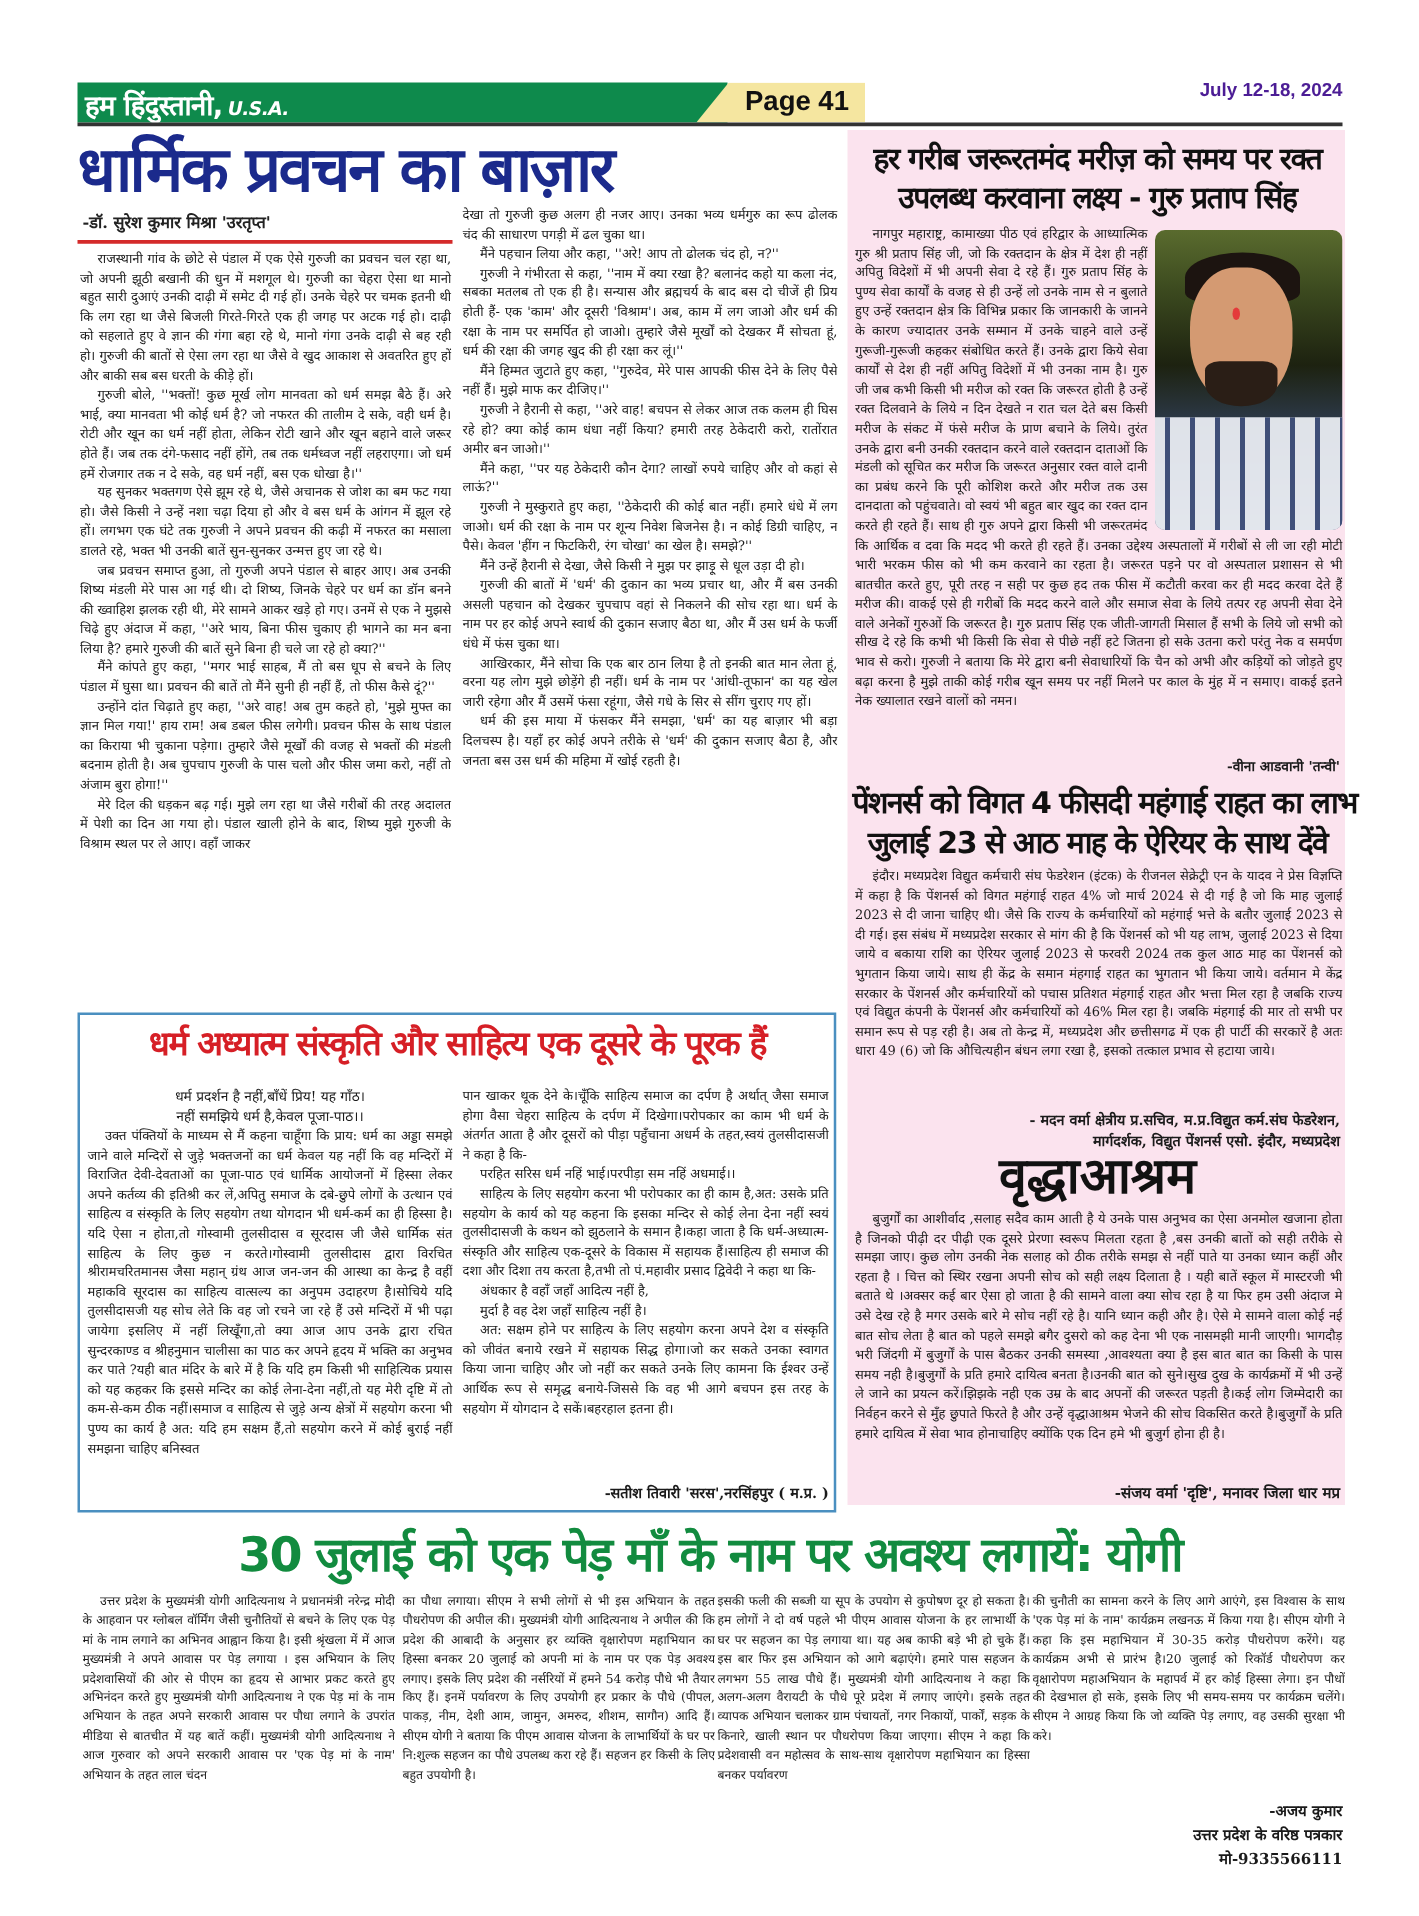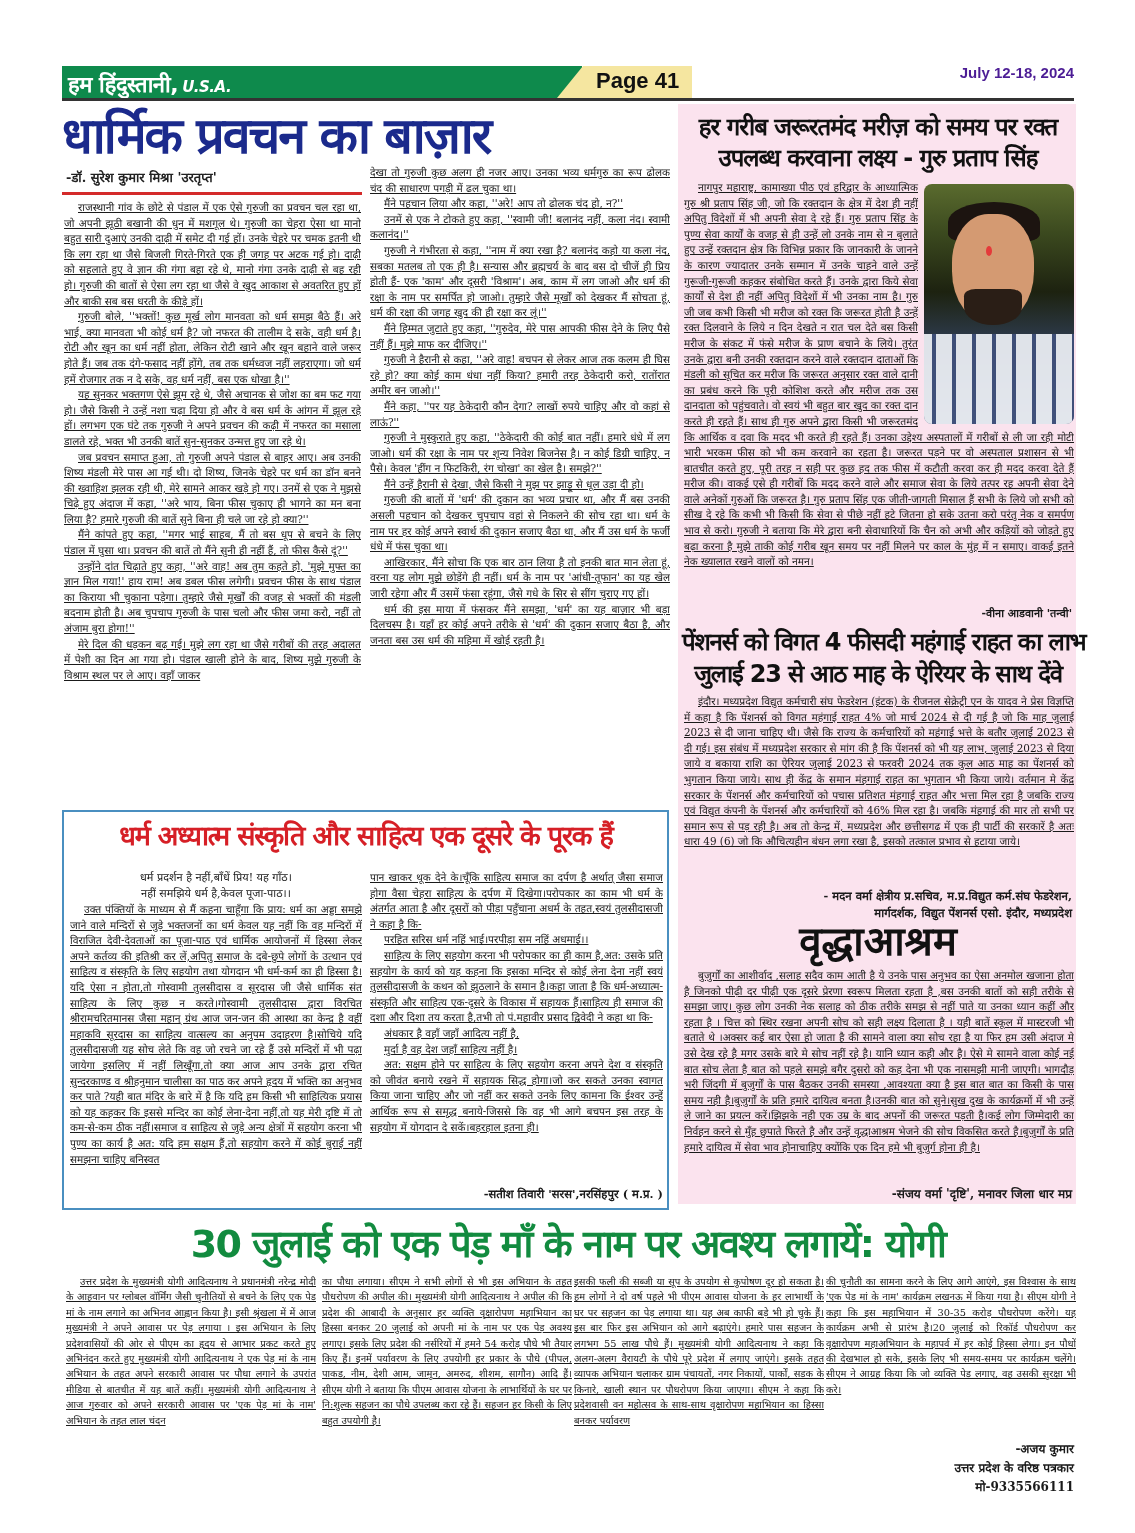--- a/index.html
+++ b/index.html
@@ -12,21 +12,21 @@
   .mast-yellow { position: absolute; left: 495px; top: 2px; width: 135px; height: 32px; background: #f5e6a0;
                  clip-path: polygon(26px 0, 100% 0, 100% 100%, 0 100%); }
   .mast-name { position: absolute; left: 6px; top: 4px; color: #fff; font: bold 22px "DejaVu Sans", sans-serif; letter-spacing: -0.5px; }
   .mast-usa { font-style: italic; font-size: 15px; margin-left: 4px; }
   .mast-page { position: absolute; left: 534px; top: 4px; color: #111; font: bold 22px "Liberation Sans", sans-serif; }
   .mast-date { position: absolute; right: 0; top: 0; color: #4c1d95; font: bold 15px "Liberation Sans", sans-serif; }
   .mast-url { position: absolute; right: 0; top: 18px; color: #6d28d9; font: bold 14px "Liberation Sans", sans-serif; margin-top: 24px; }
   .mast-rule { position: absolute; left: 0; top: 34px; width: 1012px; height: 3px; background: #333; }
 
   .col-text { font-size: 10.4px; line-height: 15.6px; text-align: justify; }
-  .col-text p { text-indent: 14px; text-decoration: underline; }
+  .col-text p { text-indent: 14px; }
 
   
   .a1-title { position: absolute; left: 62px; top: 106px; width: 610px; height: 60px; color: #1b2a8c;
               font: bold 50px "DejaVu Sans", sans-serif; letter-spacing: -2px; line-height: 60px; white-space: nowrap; overflow: hidden; }
   .a1-byline { position: absolute; left: 66px; top: 168px; font: bold 13px "DejaVu Serif", serif; color: #222; }
   .a1-rule { position: absolute; left: 62px; top: 192px; width: 300px; height: 3px; background: #d42a2a; }
   .a1-col1 { position: absolute; left: 64px; top: 200px; width: 297px; height: 600px; overflow: hidden; }
   .a1-col2 { position: absolute; left: 370px; top: 165px; width: 300px; height: 635px; overflow: hidden; }
 
   
@@ -86,21 +86,20 @@
   <p>गुरुजी बोले, ''भक्तों! कुछ मूर्ख लोग मानवता को धर्म समझ बैठे हैं। अरे भाई, क्या मानवता भी कोई धर्म है? जो नफरत की तालीम दे सके, वही धर्म है। रोटी और खून का धर्म नहीं होता, लेकिन रोटी खाने और खून बहाने वाले जरूर होते हैं। जब तक दंगे-फसाद नहीं होंगे, तब तक धर्मध्वज नहीं लहराएगा। जो धर्म हमें रोजगार तक न दे सके, वह धर्म नहीं, बस एक धोखा है।''</p>
   <p>यह सुनकर भक्तगण ऐसे झूम रहे थे, जैसे अचानक से जोश का बम फट गया हो। जैसे किसी ने उन्हें नशा चढ़ा दिया हो और वे बस धर्म के आंगन में झूल रहे हों। लगभग एक घंटे तक गुरुजी ने अपने प्रवचन की कढ़ी में नफरत का मसाला डालते रहे, भक्त भी उनकी बातें सुन-सुनकर उन्मत्त हुए जा रहे थे।</p>
   <p>जब प्रवचन समाप्त हुआ, तो गुरुजी अपने पंडाल से बाहर आए। अब उनकी शिष्य मंडली मेरे पास आ गई थी। दो शिष्य, जिनके चेहरे पर धर्म का डॉन बनने की ख्वाहिश झलक रही थी, मेरे सामने आकर खड़े हो गए। उनमें से एक ने मुझसे चिढ़े हुए अंदाज में कहा, ''अरे भाय, बिना फीस चुकाए ही भागने का मन बना लिया है? हमारे गुरुजी की बातें सुने बिना ही चले जा रहे हो क्या?''</p>
   <p>मैंने कांपते हुए कहा, ''मगर भाई साहब, मैं तो बस धूप से बचने के लिए पंडाल में घुसा था। प्रवचन की बातें तो मैंने सुनी ही नहीं हैं, तो फीस कैसे दूं?''</p>
   <p>उन्होंने दांत चिढ़ाते हुए कहा, ''अरे वाह! अब तुम कहते हो, 'मुझे मुफ्त का ज्ञान मिल गया!' हाय राम! अब डबल फीस लगेगी। प्रवचन फीस के साथ पंडाल का किराया भी चुकाना पड़ेगा। तुम्हारे जैसे मूर्खों की वजह से भक्तों की मंडली बदनाम होती है। अब चुपचाप गुरुजी के पास चलो और फीस जमा करो, नहीं तो अंजाम बुरा होगा!''</p>
   <p>मेरे दिल की धड़कन बढ़ गई। मुझे लग रहा था जैसे गरीबों की तरह अदालत में पेशी का दिन आ गया हो। पंडाल खाली होने के बाद, शिष्य मुझे गुरुजी के विश्राम स्थल पर ले आए। वहाँ जाकर</p>
 </div>
 <div class="a1-col2 col-text">
   <p style="text-indent:0">देखा तो गुरुजी कुछ अलग ही नजर आए। उनका भव्य धर्मगुरु का रूप ढोलक चंद की साधारण पगड़ी में ढल चुका था।</p>
   <p>मैंने पहचान लिया और कहा, ''अरे! आप तो ढोलक चंद हो, न?''</p>
-  <p>उनमें से एक ने टोकते हुए कहा, ''स्वामी जी! बलानंद नहीं, कला नंद। स्वामी कलानंद।''</p>
   <p>गुरुजी ने गंभीरता से कहा, ''नाम में क्या रखा है? बलानंद कहो या कला नंद, सबका मतलब तो एक ही है। सन्यास और ब्रह्मचर्य के बाद बस दो चीजें ही प्रिय होती हैं- एक 'काम' और दूसरी 'विश्राम'। अब, काम में लग जाओ और धर्म की रक्षा के नाम पर समर्पित हो जाओ। तुम्हारे जैसे मूर्खों को देखकर मैं सोचता हूं, धर्म की रक्षा की जगह खुद की ही रक्षा कर लूं।''</p>
   <p>मैंने हिम्मत जुटाते हुए कहा, ''गुरुदेव, मेरे पास आपकी फीस देने के लिए पैसे नहीं हैं। मुझे माफ कर दीजिए।''</p>
   <p>गुरुजी ने हैरानी से कहा, ''अरे वाह! बचपन से लेकर आज तक कलम ही घिस रहे हो? क्या कोई काम धंधा नहीं किया? हमारी तरह ठेकेदारी करो, रातोंरात अमीर बन जाओ।''</p>
   <p>मैंने कहा, ''पर यह ठेकेदारी कौन देगा? लाखों रुपये चाहिए और वो कहां से लाऊं?''</p>
   <p>गुरुजी ने मुस्कुराते हुए कहा, ''ठेकेदारी की कोई बात नहीं। हमारे धंधे में लग जाओ। धर्म की रक्षा के नाम पर शून्य निवेश बिजनेस है। न कोई डिग्री चाहिए, न पैसे। केवल 'हींग न फिटकिरी, रंग चोखा' का खेल है। समझे?''</p>
   <p>मैंने उन्हें हैरानी से देखा, जैसे किसी ने मुझ पर झाड़ू से धूल उड़ा दी हो।</p>
   <p>गुरुजी की बातों में 'धर्म' की दुकान का भव्य प्रचार था, और मैं बस उनकी असली पहचान को देखकर चुपचाप वहां से निकलने की सोच रहा था। धर्म के नाम पर हर कोई अपने स्वार्थ की दुकान सजाए बैठा था, और मैं उस धर्म के फर्जी धंधे में फंस चुका था।</p>
   <p>आखिरकार, मैंने सोचा कि एक बार ठान लिया है तो इनकी बात मान लेता हूं, वरना यह लोग मुझे छोड़ेंगे ही नहीं। धर्म के नाम पर 'आंधी-तूफान' का यह खेल जारी रहेगा और मैं उसमें फंसा रहूंगा, जैसे गधे के सिर से सींग चुराए गए हों।</p>
   <p>धर्म की इस माया में फंसकर मैंने समझा, 'धर्म' का यह बाज़ार भी बड़ा दिलचस्प है। यहाँ हर कोई अपने तरीके से 'धर्म' की दुकान सजाए बैठा है, और जनता बस उस धर्म की महिमा में खोई रहती है।</p>
 </div>

